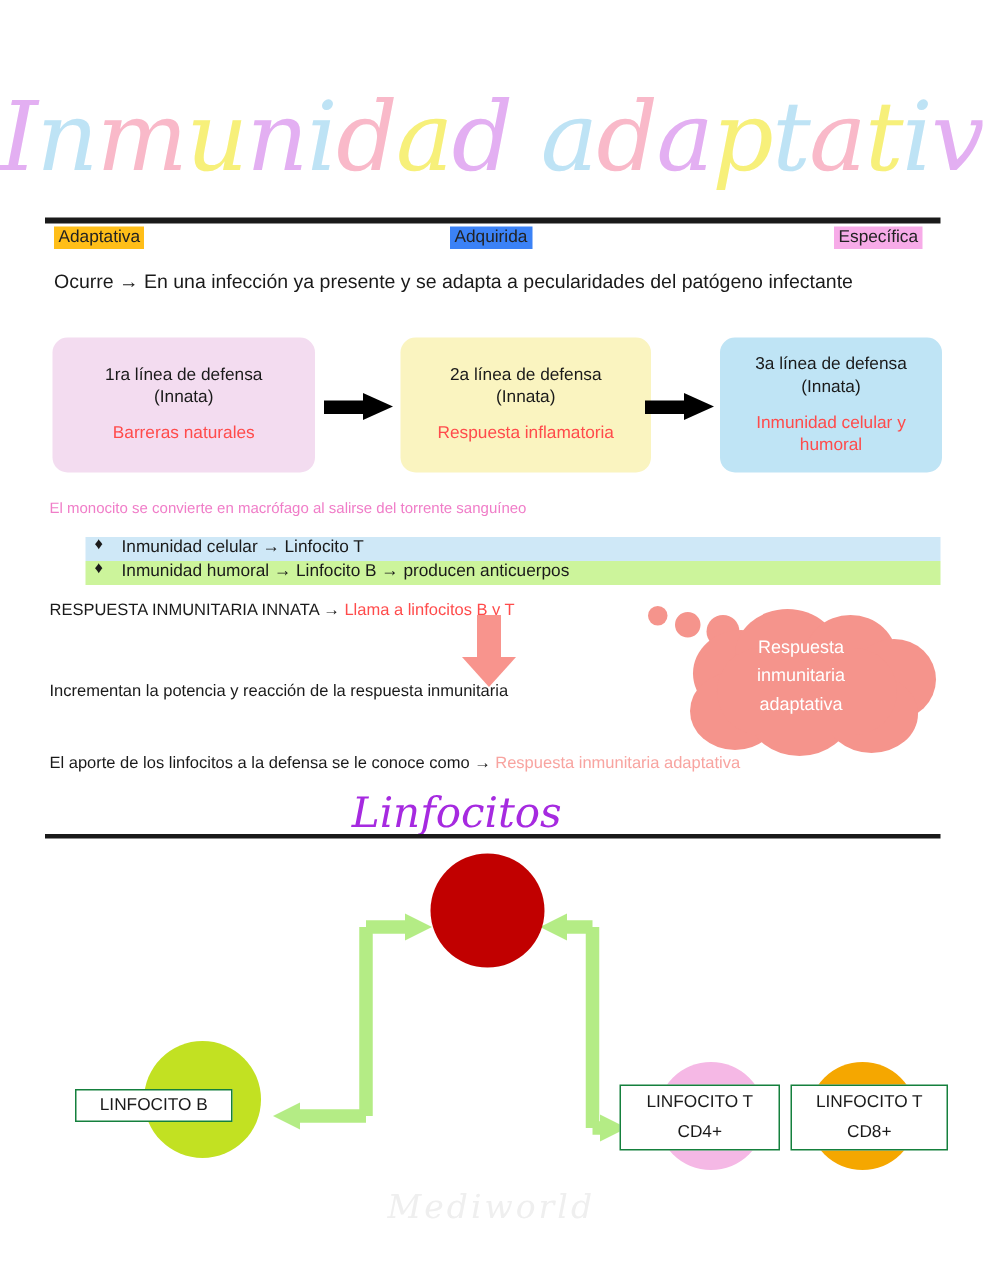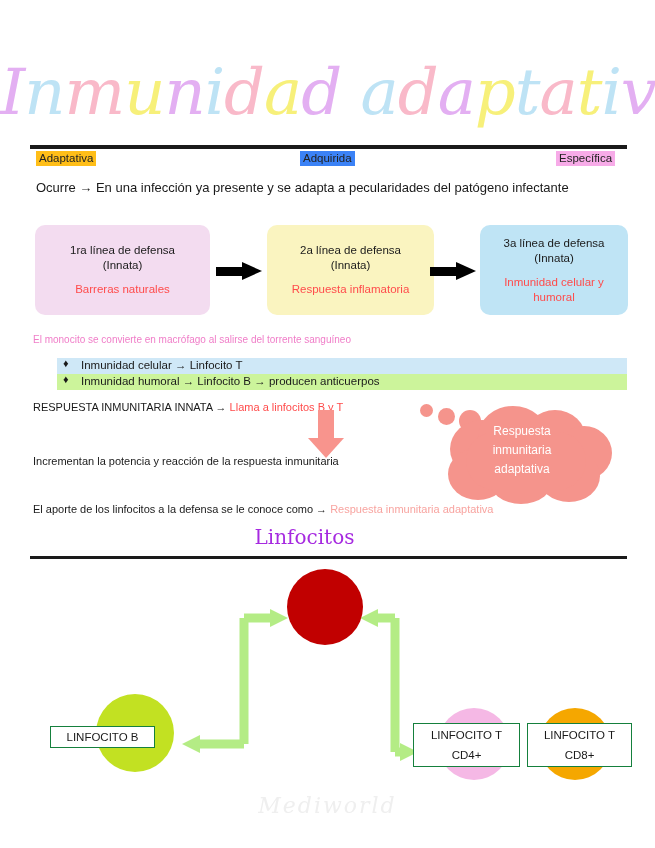--- a/index.html
+++ b/index.html
@@ -114,33 +114,33 @@
   .pinkarrow .pshaft{
     position:absolute;left:12px;top:0;width:16px;height:30px;background:#F8948D;
   }
   .pinkarrow .phead{
     position:absolute;left:2px;top:28px;width:0;height:0;
     border-left:18px solid transparent;border-right:18px solid transparent;
     border-top:20px solid #F8948D;
   }
 
   
-  .cloud{position:absolute;left:420px;top:396px;width:210px;height:112px;}
+  .cloud{position:absolute;left:432px;top:396px;width:210px;height:112px;}
   .cloud .blob{position:absolute;border-radius:50%;background:#F5948C;}
   .cloud .ctext{
     position:absolute;left:42px;top:26px;width:120px;
     text-align:center;color:#ffffff;font-size:12px;line-height:19px;
     z-index:5;
   }
 
   
   .lhead{
     position:absolute;left:0;top:525px;width:609px;text-align:center;
-    font-family:"DejaVu Serif", serif;
-    font-size:20px;color:#A62AE0;
+    font-family:"DejaVu Serif", serif;font-style:italic;
+    font-size:28px;color:#A62AE0;
   }
 
   
   .diagram{position:absolute;left:0;top:556px;width:655px;height:292px;}
   .circ{position:absolute;border-radius:50%;}
   .c-red{left:287px;top:13px;width:76px;height:76px;background:#C10000;}
   .c-green{left:96px;top:694px;width:78px;height:78px;background:#C2E122;}
   .c-pink{left:438px;top:708px;width:72px;height:72px;background:#F5B8E5;}
   .c-orange{left:539px;top:708px;width:72px;height:72px;background:#F5A700;}
 

